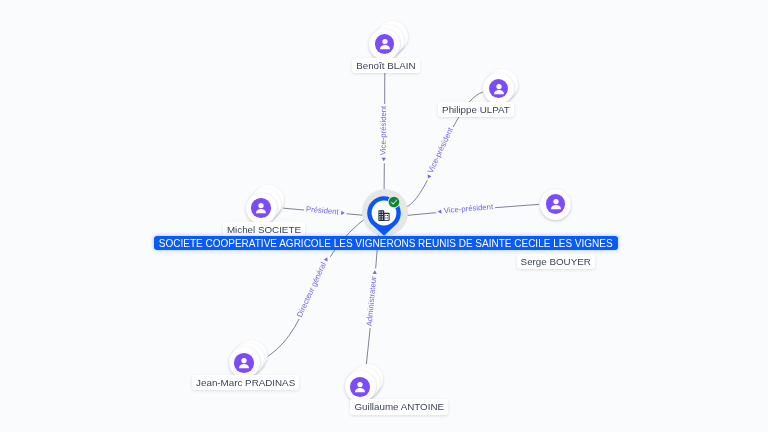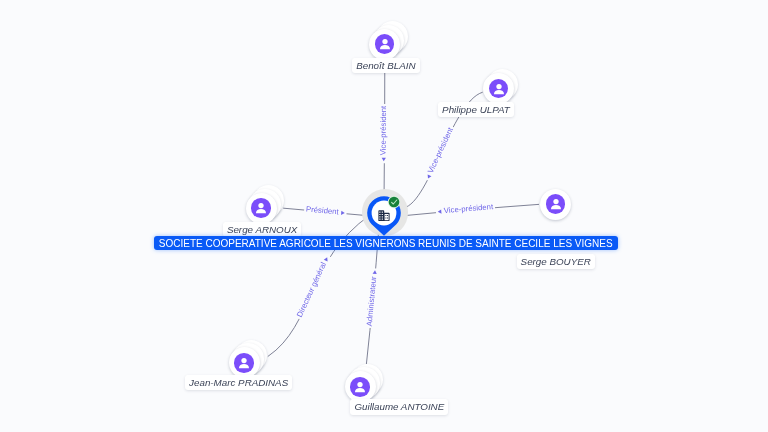--- a/index.html
+++ b/index.html
@@ -12,21 +12,21 @@
   .edge-arrow{fill:#6f66e8;}
   .node{position:absolute;}
   .stackcard{position:absolute;border-radius:50%;background:#ffffff;
              box-shadow:0 1px 2.5px rgba(40,50,80,0.22);}
   .frontcard{position:absolute;border-radius:50%;background:#ffffff;
              box-shadow:0 1px 3px rgba(40,50,80,0.26);}
   .avatar{position:absolute;border-radius:50%;background:#7b4dfa;}
   .avatar svg{position:absolute;left:0;top:0;}
   .nlabel{position:absolute;background:#ffffff;border-radius:3px;color:#3c4458;will-change:opacity;
           font-size:9.8px;line-height:13px;padding:1.3px 4.1px;white-space:nowrap;
-          box-shadow:0 1px 3px rgba(30,40,70,0.13);font-style:italic;}
+          box-shadow:0 1px 3px rgba(30,40,70,0.13);}
   .company-halo{position:absolute;border-radius:50%;background:#e6e6e5;}
   .pin{position:absolute;}
   .clabel{position:absolute;background:#0a5af6;color:#ffffff;border-radius:3px;
           font-size:10px;line-height:13px;padding:0.5px 5px;white-space:nowrap;
           box-shadow:0 0 4px rgba(40,120,255,0.45);}
 </style>
 </head>
 <body>
 
 <div id="stage">
@@ -118,33 +118,33 @@
         <div class="stackcard" style="left: 7.6px; top: -7.6px; width: 31.2px; height: 31.2px;"></div>
         <div class="stackcard" style="left: 3.8px; top: -3.8px; width: 31.2px; height: 31.2px;"></div>
         <div class="frontcard" style="left: 0px; top: 0px; width: 31.2px; height: 31.2px;"></div>
         <div class="avatar" style="left: 5.8px; top: 5.8px; width: 19.6px; height: 19.6px; background: rgb(123, 77, 250);">
           <svg width="19.6" height="19.6" viewBox="0 0 24 24">
             <circle cx="12.25" cy="9.3" r="3.25" fill="#ffffff"></circle>
             <path d="M6.1 18.6 C6.1 15.15 8.85 13.45 12.25 13.45 C15.65 13.45 18.4 15.15 18.4 18.6 Z" fill="#ffffff"></path>
           </svg>
         </div>
       </div>
-      <div class="nlabel" style="color: rgb(60, 68, 88); left: 222.8px; top: 221.7px;">Serge ARNOUX</div>
+      <div class="nlabel" style="color: rgb(60, 68, 88); left: 222.8px; top: 221.7px;">Michel SOCIETE</div>
       <div class="node" style="left: 228.7px; top: 347.2px; width: 31.2px; height: 31.2px;">
         <div class="stackcard" style="left: 7.6px; top: -7.6px; width: 31.2px; height: 31.2px;"></div>
         <div class="stackcard" style="left: 3.8px; top: -3.8px; width: 31.2px; height: 31.2px;"></div>
         <div class="frontcard" style="left: 0px; top: 0px; width: 31.2px; height: 31.2px;"></div>
         <div class="avatar" style="left: 5.8px; top: 5.8px; width: 19.6px; height: 19.6px; background: rgb(123, 77, 250);">
           <svg width="19.6" height="19.6" viewBox="0 0 24 24">
             <circle cx="12.25" cy="9.3" r="3.25" fill="#ffffff"></circle>
             <path d="M6.1 18.6 C6.1 15.15 8.85 13.45 12.25 13.45 C15.65 13.45 18.4 15.15 18.4 18.6 Z" fill="#ffffff"></path>
           </svg>
         </div>
       </div>
-      <div class="nlabel" style="color: rgb(60, 68, 88); left: 185px; top: 374.9px;">Jean-Marc PRADINAS</div>
+      <div class="nlabel" style="color: rgb(60, 68, 88); left: 192px; top: 374.9px;">Jean-Marc PRADINAS</div>
       <div class="node" style="left: 344.7px; top: 371.2px; width: 31.2px; height: 31.2px;">
         <div class="stackcard" style="left: 7.6px; top: -7.6px; width: 31.2px; height: 31.2px;"></div>
         <div class="stackcard" style="left: 3.8px; top: -3.8px; width: 31.2px; height: 31.2px;"></div>
         <div class="frontcard" style="left: 0px; top: 0px; width: 31.2px; height: 31.2px;"></div>
         <div class="avatar" style="left: 5.8px; top: 5.8px; width: 19.6px; height: 19.6px; background: rgb(123, 77, 250);">
           <svg width="19.6" height="19.6" viewBox="0 0 24 24">
             <circle cx="12.25" cy="9.3" r="3.25" fill="#ffffff"></circle>
             <path d="M6.1 18.6 C6.1 15.15 8.85 13.45 12.25 13.45 C15.65 13.45 18.4 15.15 18.4 18.6 Z" fill="#ffffff"></path>
           </svg>
         </div>

